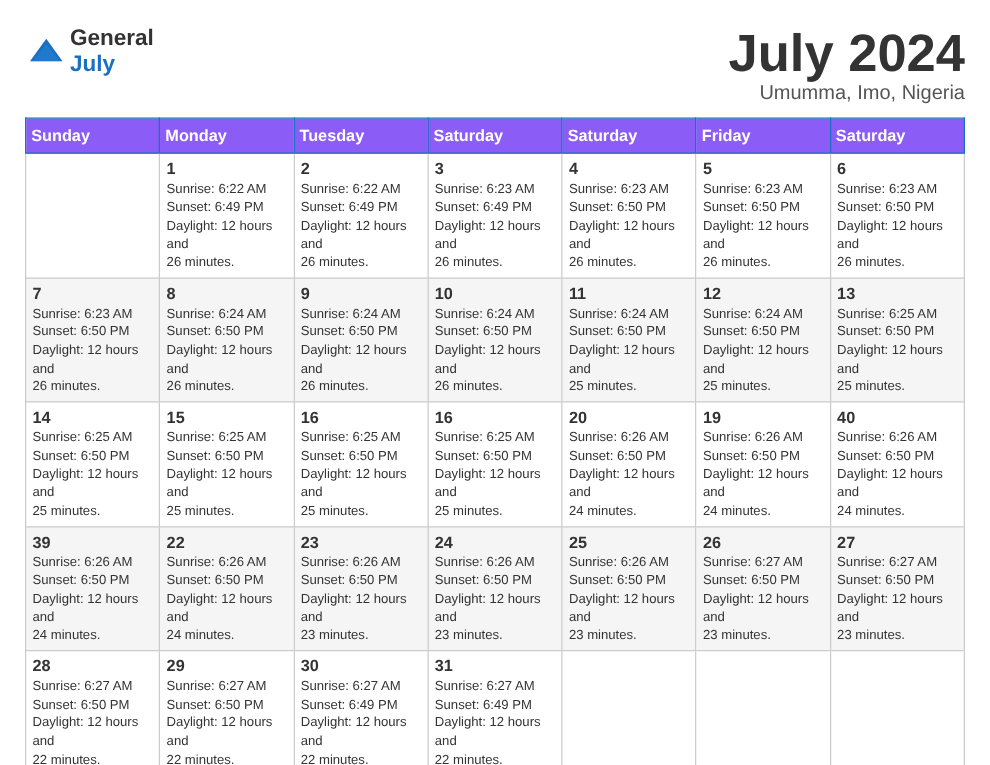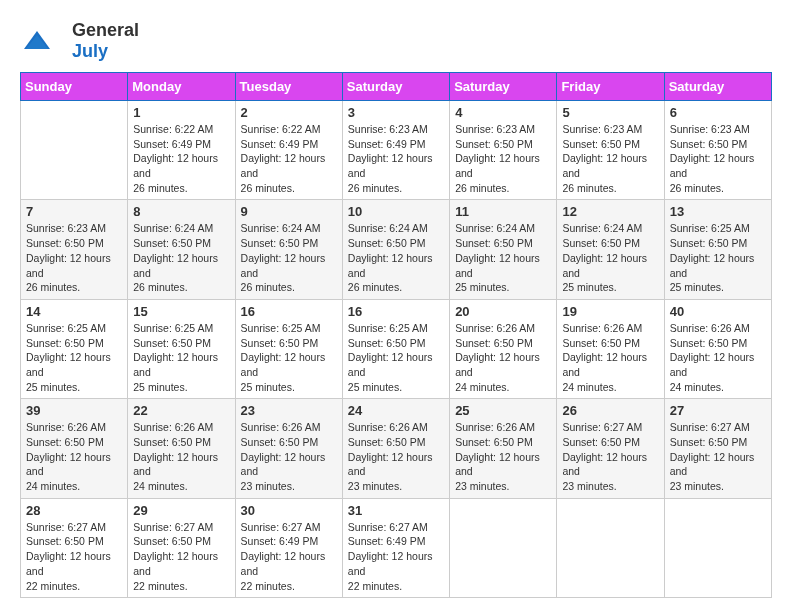--- a/index.html
+++ b/index.html
@@ -12,21 +12,21 @@
     }
     .header-section {
       display: flex;
       justify-content: space-between;
       align-items: flex-start;
       margin-bottom: 10px;
     }
     .logo {
       display: flex;
       align-items: center;
-      gap: 20px;
+      gap: 4px;
     }
     .logo-text-general {
       font-size: 18px;
       font-weight: bold;
       color: #333;
     }
     .logo-text-blue {
       font-size: 18px;
       font-weight: bold;
       color: #1a6fc4;
@@ -48,21 +48,21 @@
     .location-title {
       font-size: 16px;
       color: #555;
     }
     .calendar-table {
       width: 100%;
       border-collapse: collapse;
       border: 1px solid #ccc;
     }
     .calendar-table th {
-      background-color: #d946ef;
+      background-color: #8b5cf6;
       color: #fff;
       font-size: 13px;
       font-weight: bold;
       padding: 6px 4px;
       text-align: left;
       border: 1px solid #1a6fc4;
     }
     .calendar-table td {
       vertical-align: top;
       border: 1px solid #ccc;
@@ -99,20 +99,24 @@
   <div class="logo">
     <svg class="logo-icon" viewBox="0 0 30 24" xmlns="http://www.w3.org/2000/svg">
       <polygon points="15,2 28,20 2,20" fill="#1a6fc4"></polygon>
       <polygon points="15,6 26,20 4,20" fill="#2a8ad4" opacity="0.4"></polygon>
     </svg>
     <div>
       <span class="logo-text-general">General</span><br>
       <span class="logo-text-blue">July</span>
     </div>
   </div>
+  <div class="title-section">
+    <div class="month-title">July 2024</div>
+    <div class="location-title">Umumma, Imo, Nigeria</div>
+  </div>
 </div>
 
 <table class="calendar-table">
   <thead>
     <tr>
     <th>Sunday</th>
         <th>Monday</th>
         <th>Tuesday</th>
         <th>Saturday</th>
         <th>Saturday</th>

